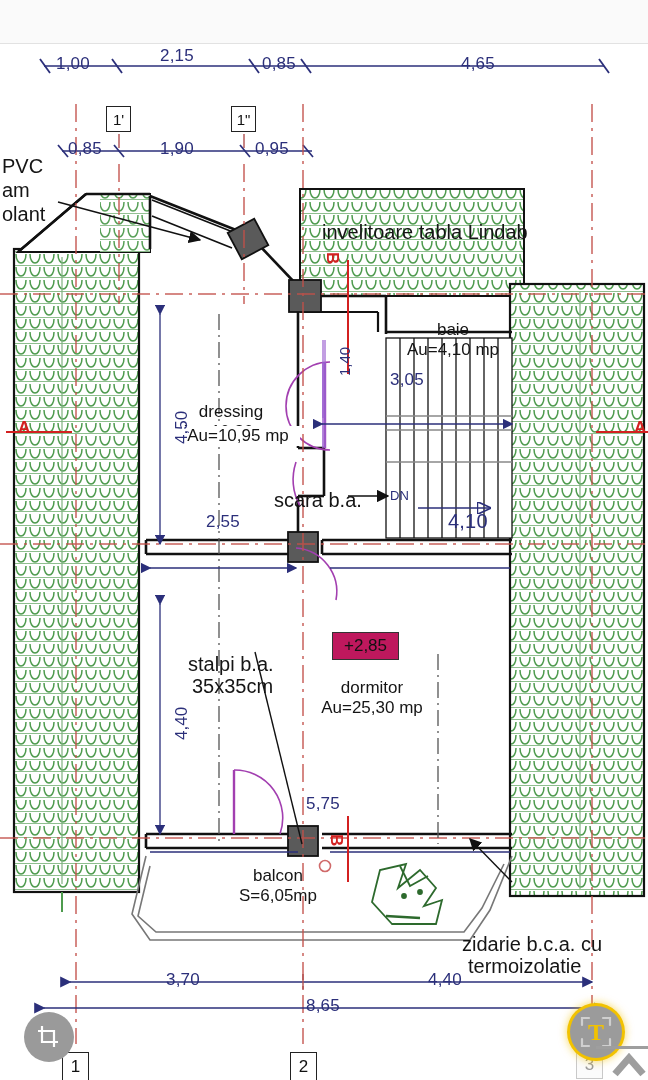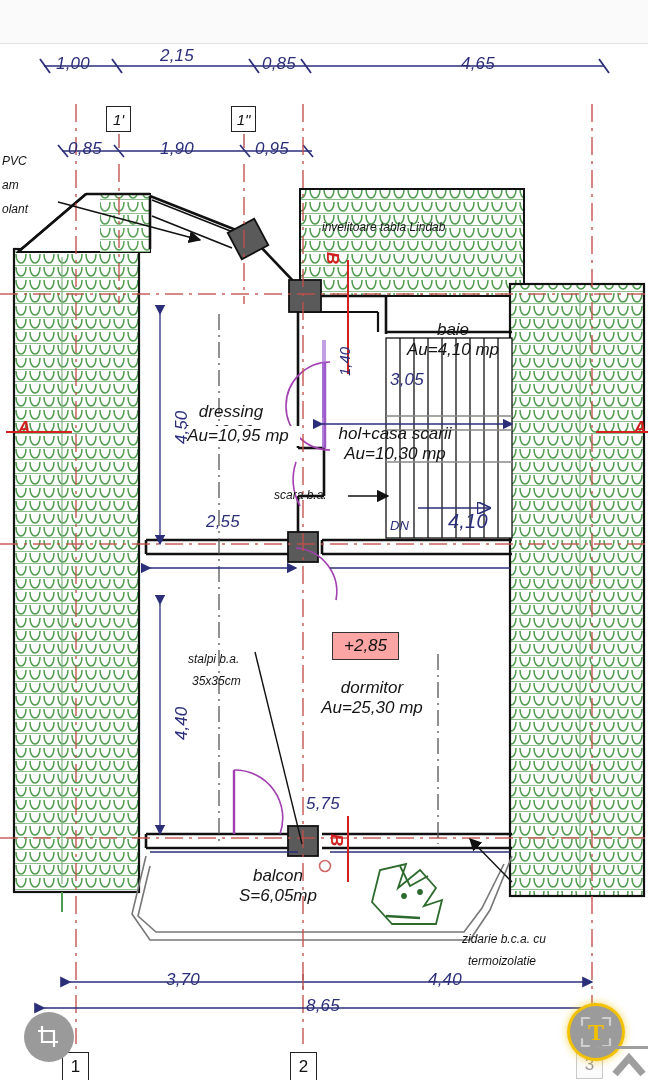--- a/index.html
+++ b/index.html
@@ -11,40 +11,40 @@
   }
   #stage { position:absolute; inset:0; }
 
   
   .topbar {
     position:absolute; left:0; top:0; width:648px; height:44px;
     background:#fafafa; border-bottom:1px solid #e2e2e2;
   }
 
   
-  .canvas { position:absolute; left:0; top:44px; width:520px; height:1000px; background:#fff;font-style:italic; }
+  .canvas { position:absolute; left:0; top:44px; width:520px; height:1000px; background:#fff; }
   .canvas svg { position:absolute; left:0; top:0; }
   .dim { position:absolute; white-space:nowrap; color:#2b2f7a; font-size:17px; letter-spacing:.2px; }
   .room { position:absolute; white-space:nowrap; color:#151515; font-size:17px; text-align:center; line-height:1.18; }
-  .note { position:absolute; white-space:nowrap; color:#151515; font-size:12px; line-height:1.2; }
+  .note { position:absolute; white-space:nowrap; color:#151515; font-size:20px; line-height:1.2; }
   .vdim { position:absolute; color:#2b2f7a; font-size:17px; white-space:nowrap;
           transform-origin:0 0; transform:rotate(-90deg); }
   .secmark { position:absolute; color:#d32020; font-size:17px; font-weight:600; white-space:nowrap; }
 
   
   .axbox {
     position:absolute; width:27px; height:29px; border:1.6px solid #222; background:#fff;
     display:flex; align-items:center; justify-content:center;
     font-size:17px; color:#111;
   }
   .axbox.sm { width:25px; height:26px; font-size:15px; }
   .axbox.ghost { border-color:#c9c9c9; color:#9a9a9a; background:#fbfbfb; }
 
   .elevbox {
-    position:absolute; border:1.5px solid #333; background:#fca5a5;
+    position:absolute; border:1.5px solid #333; background:#be185d;
     padding:3px 11px; font-size:17px; color:#111;
   }
 
   
   .fab {
     position:absolute; border-radius:50%;
     display:flex; align-items:center; justify-content:center;
   }
   .fab-crop { left:24px; top:1012px; width:50px; height:50px; background:#9a9a9a; }
   .fab-text { left:570px; top:1006px; width:52px; height:52px; background:#9b9b9b;
@@ -318,24 +318,20 @@
     <div class="room" style="left:398px; top:276px; width:110px;">
       <div>baie</div>
       <div>Au=4,10 mp</div>
     </div>
 
     <div class="room" style="left:169px; top:358px; width:124px;">
       <div>dressing</div>
       <div>Au=10,30 mp</div>
     </div>
 
-    <div class="room" style="left:330px; top:380px; width:130px;">
-      <div>hol+casa scarii</div>
-      <div>Au=10,30 mp</div>
-    </div>
 
     <div class="room" style="left:310px; top:634px; width:124px;">
       <div>dormitor</div>
       <div>Au=25,30 mp</div>
     </div>
 
     <div class="room" style="left:232px; top:822px; width:92px;">
       <div>balcon</div>
       <div>S=6,05mp</div>
     </div>
@@ -345,21 +341,21 @@
     <div class="dim" style="left:390px; top:326px;">3,05</div>
     <div class="dim" style="left:206px; top:468px;">2,55</div>
     <div class="dim" style="left:428px; top:466px; font-size:20px;padding-left:20px;">4,10</div>
     <div class="dim" style="left:306px; top:750px;">5,75</div>
 
     <div class="vdim" style="left:172px; top:400px;">4,50</div>
     <div class="vdim" style="left:172px; top:696px;">4,40</div>
     <div class="vdim" style="left:336px; top:332px; font-size:15px;">1,40</div>
 
     <div class="note" style="left:274px; top:444px;">scara b.a.</div>
-    <div class="note" style="left:390px; top:474px; font-size:13px; color:#2b2f7a;">DN</div>
+    <div class="note" style="left:390px; top:444px; font-size:13px; color:#2b2f7a;">DN</div>
 
     <div class="note" style="left:188px; top:608px;">stalpi b.a.</div>
     <div class="note" style="left:192px; top:630px;text-align:center;">35x35cm</div>
 
     <div class="note" style="left:462px; top:888px;">zidarie b.c.a. cu</div>
     <div class="note" style="left:468px; top:910px;">termoizolatie</div>
 
     <div class="elevbox" style="left:332px; top:588px;">+2,85</div>
 
     <div class="dim" style="left:166px; top:926px;">3,70</div>

